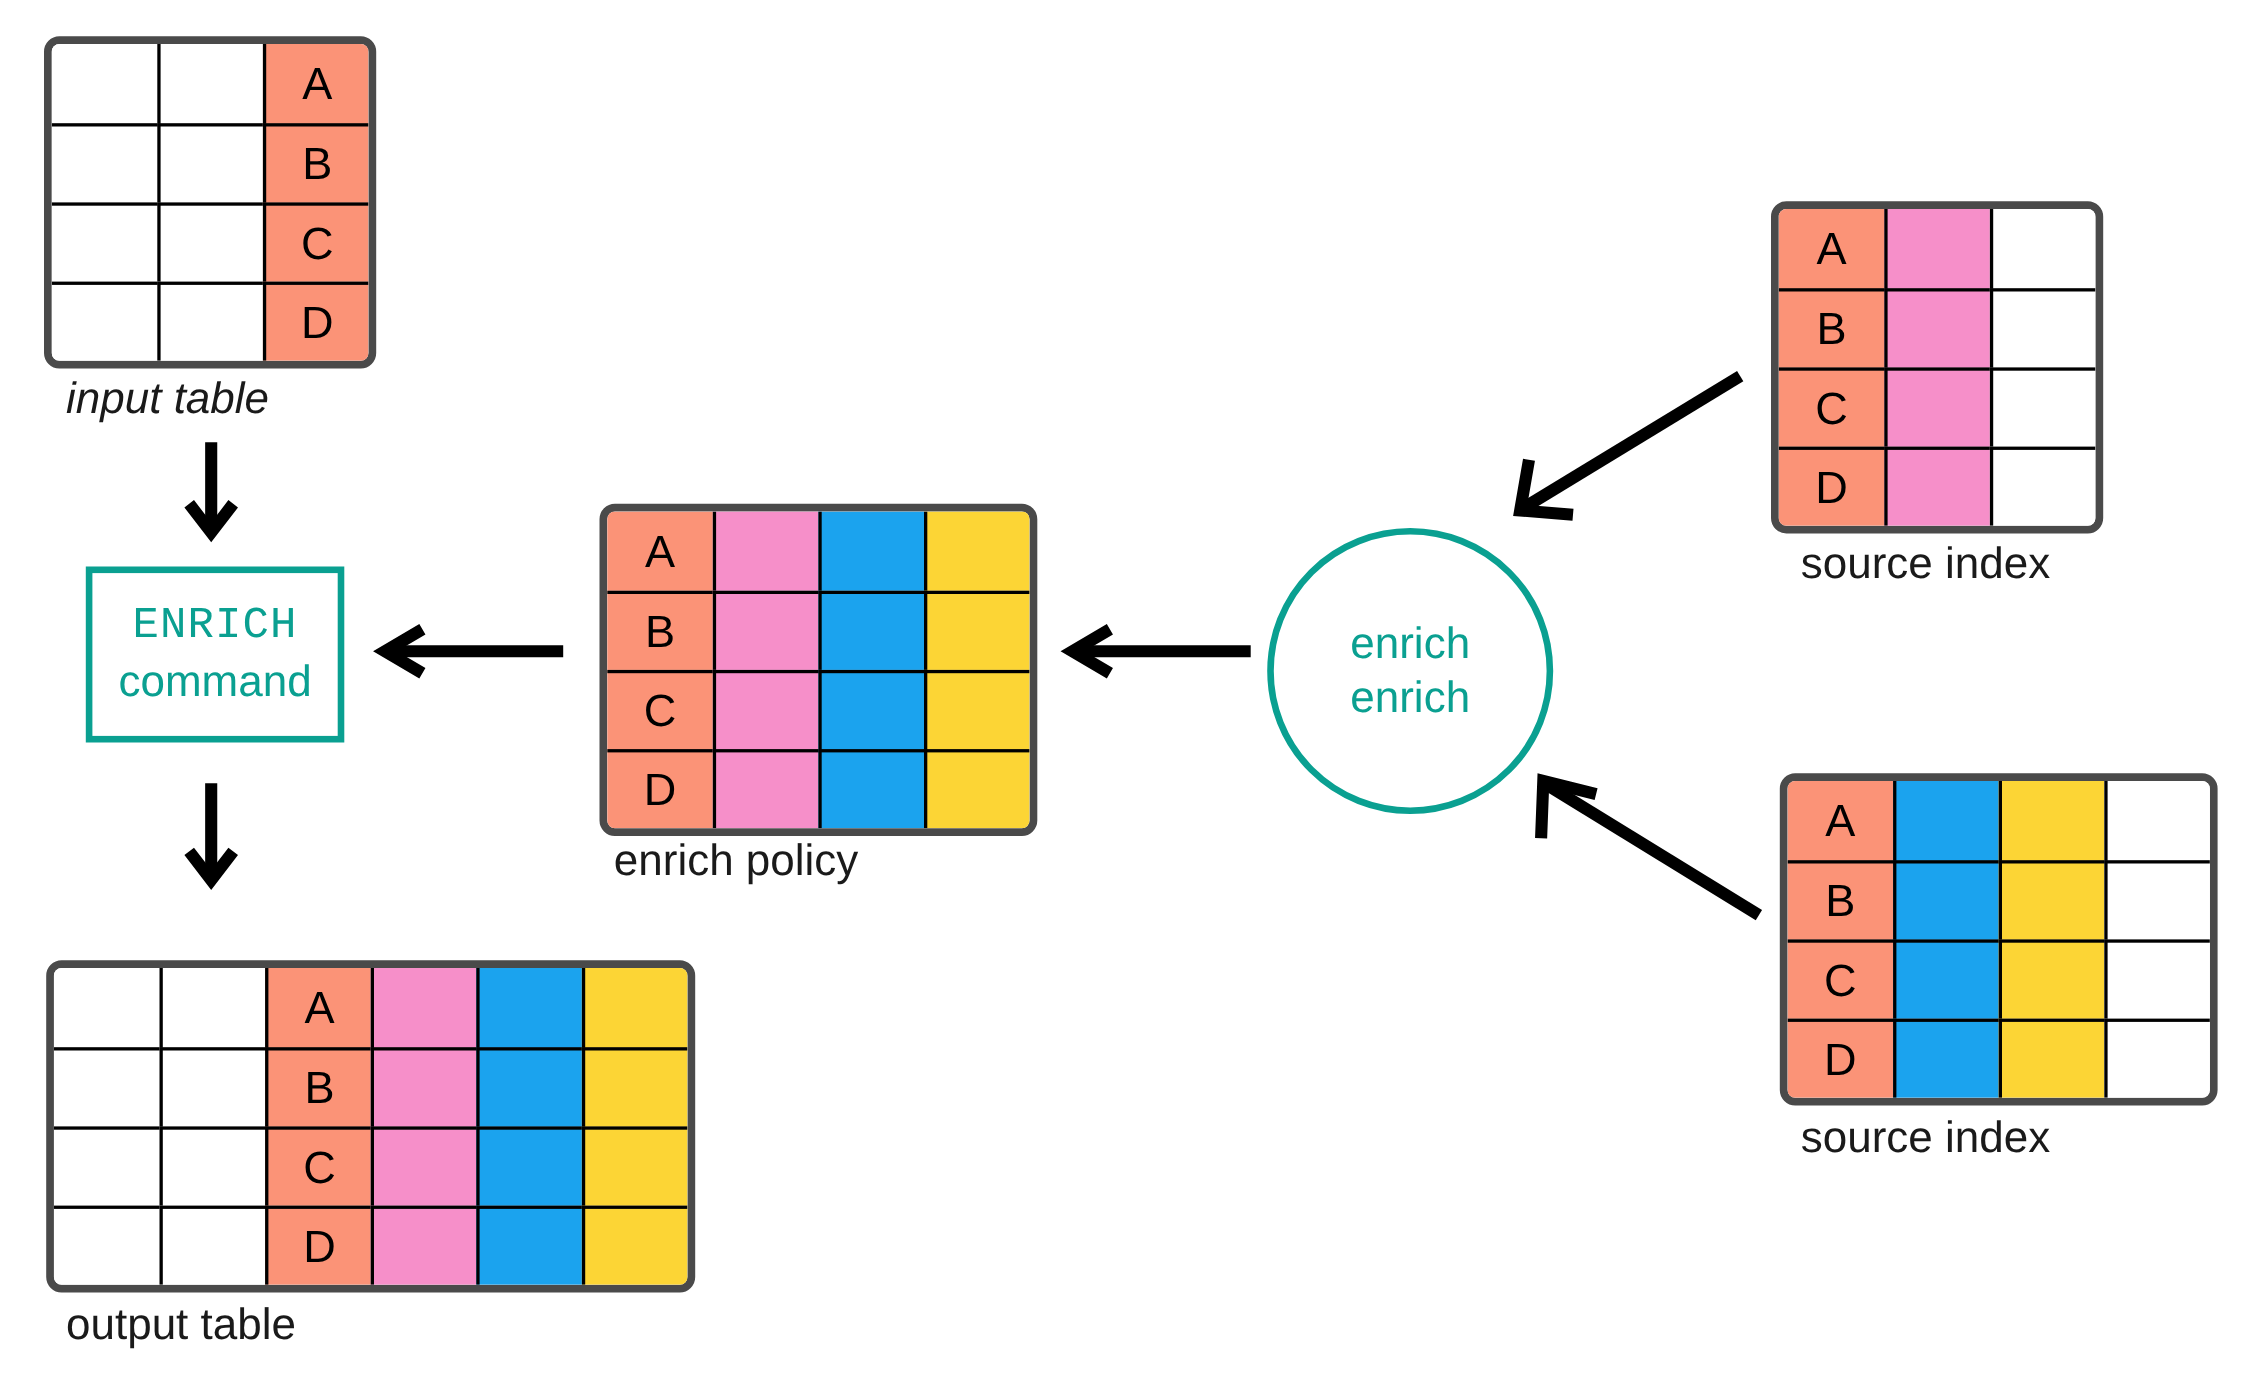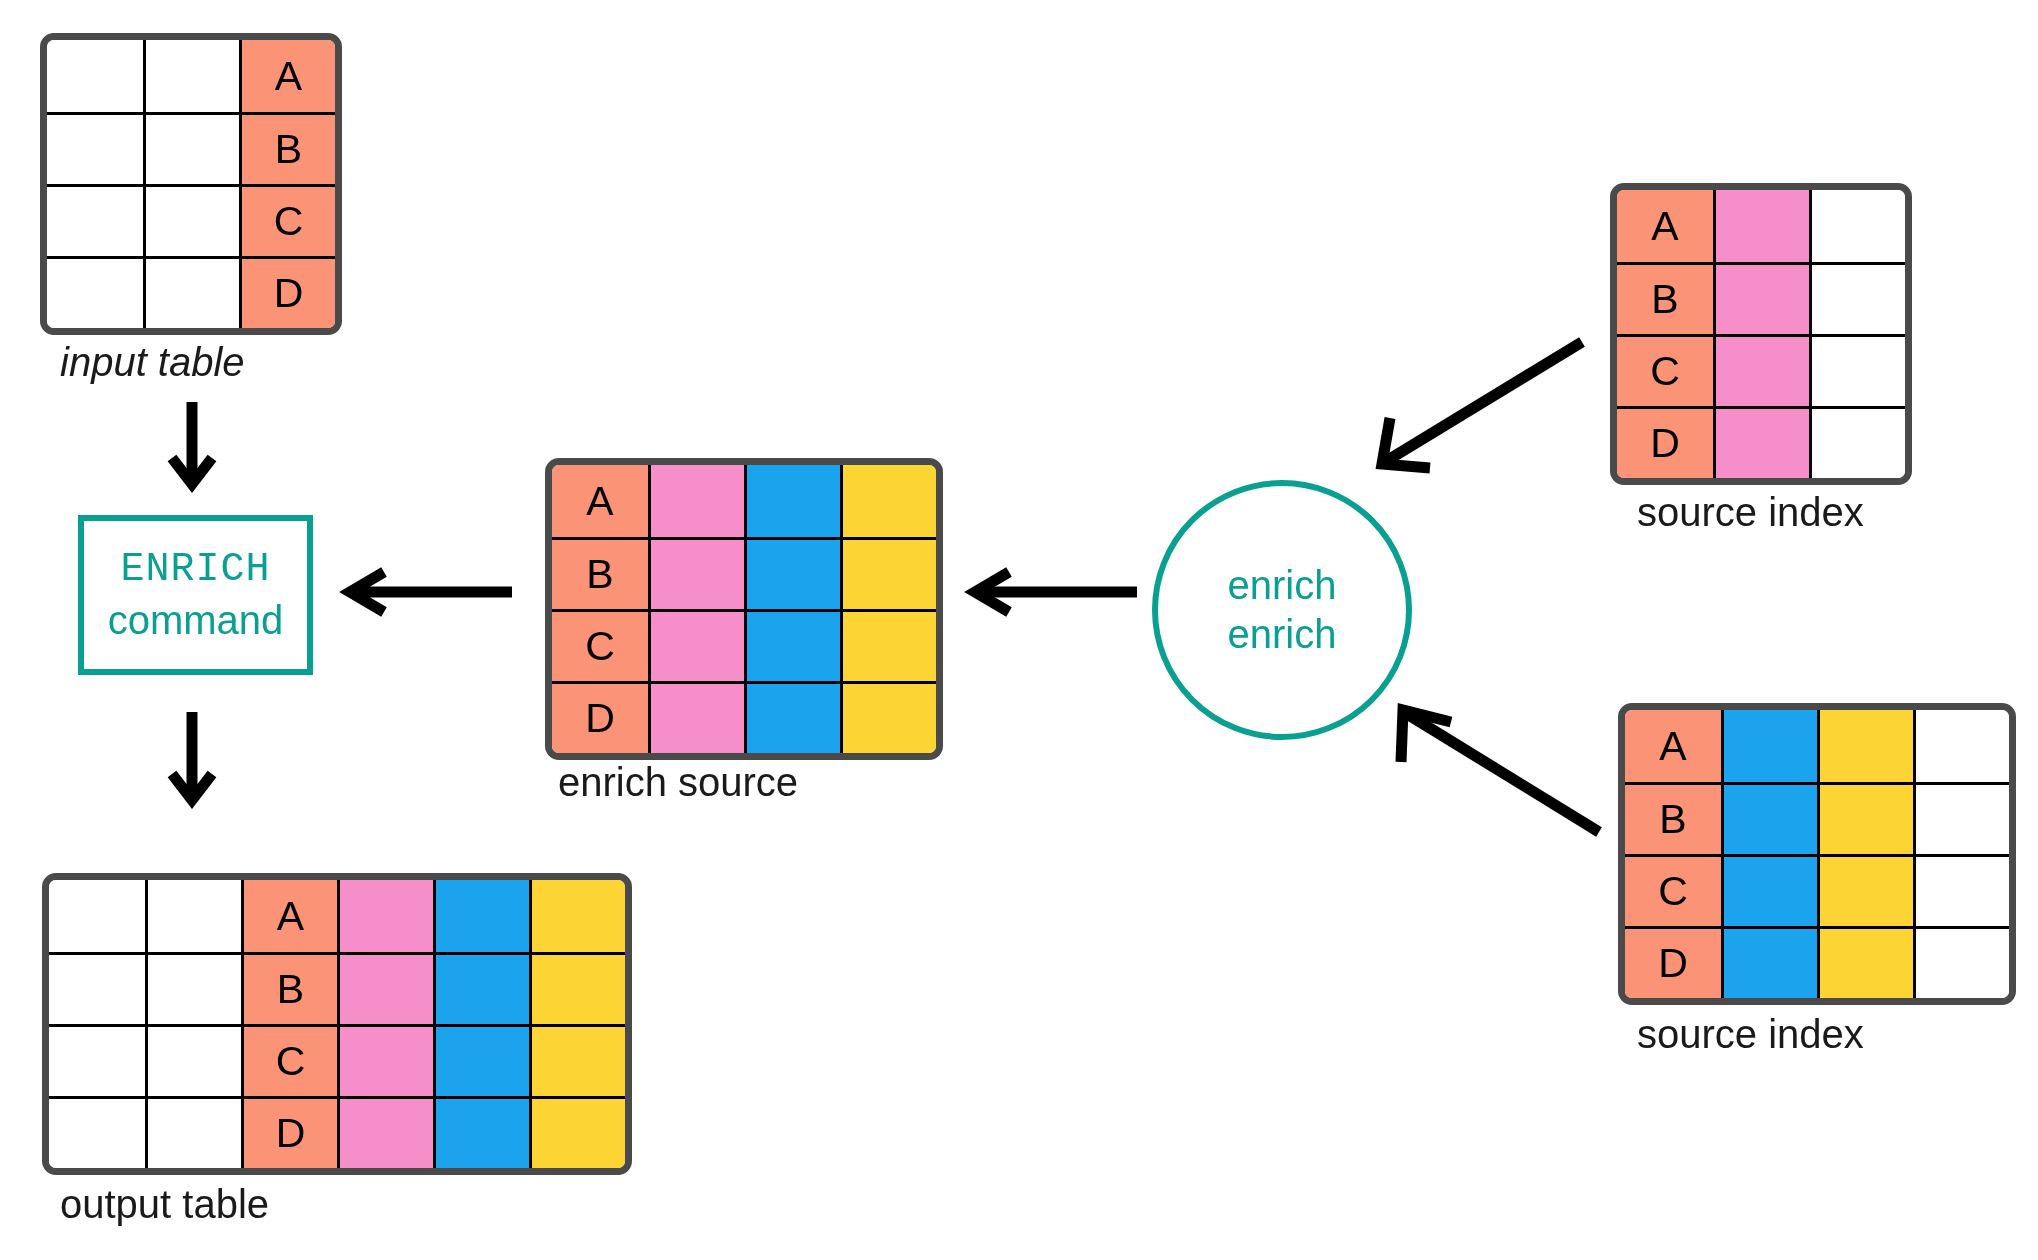--- a/index.html
+++ b/index.html
@@ -169,21 +169,21 @@
     <div class="tcell c-blue" style="width:96px;height:72px;"></div>
     <div class="tcell c-yellow" style="width:96px;height:72px;"></div>
   </div>
   <div class="trow">
     <div class="tcell c-salmon" style="width:96px;height:72px;">D</div>
     <div class="tcell c-pink" style="width:96px;height:72px;"></div>
     <div class="tcell c-blue" style="width:96px;height:72px;"></div>
     <div class="tcell c-yellow" style="width:96px;height:72px;"></div>
   </div>
 </div>
-<div class="caption" style="left:558px; top:760px;">enrich source</div>
+<div class="caption" style="left:558px; top:760px;">enrich policy</div>
 
 <svg class="arrow" style="left:965px; top:570px;" width="180" height="60" viewBox="0 0 180 60">
   <path d="M 172 22 L 14 22"></path>
   <path d="M 44 2 L 10 22 L 44 42"></path>
 </svg>
 
 <div class="node circle" style="left:1152px; top:480px; width:260px; height:260px;">
   <div class="circle-line">enrich</div>
   <div class="circle-line">enrich</div>
 </div>

